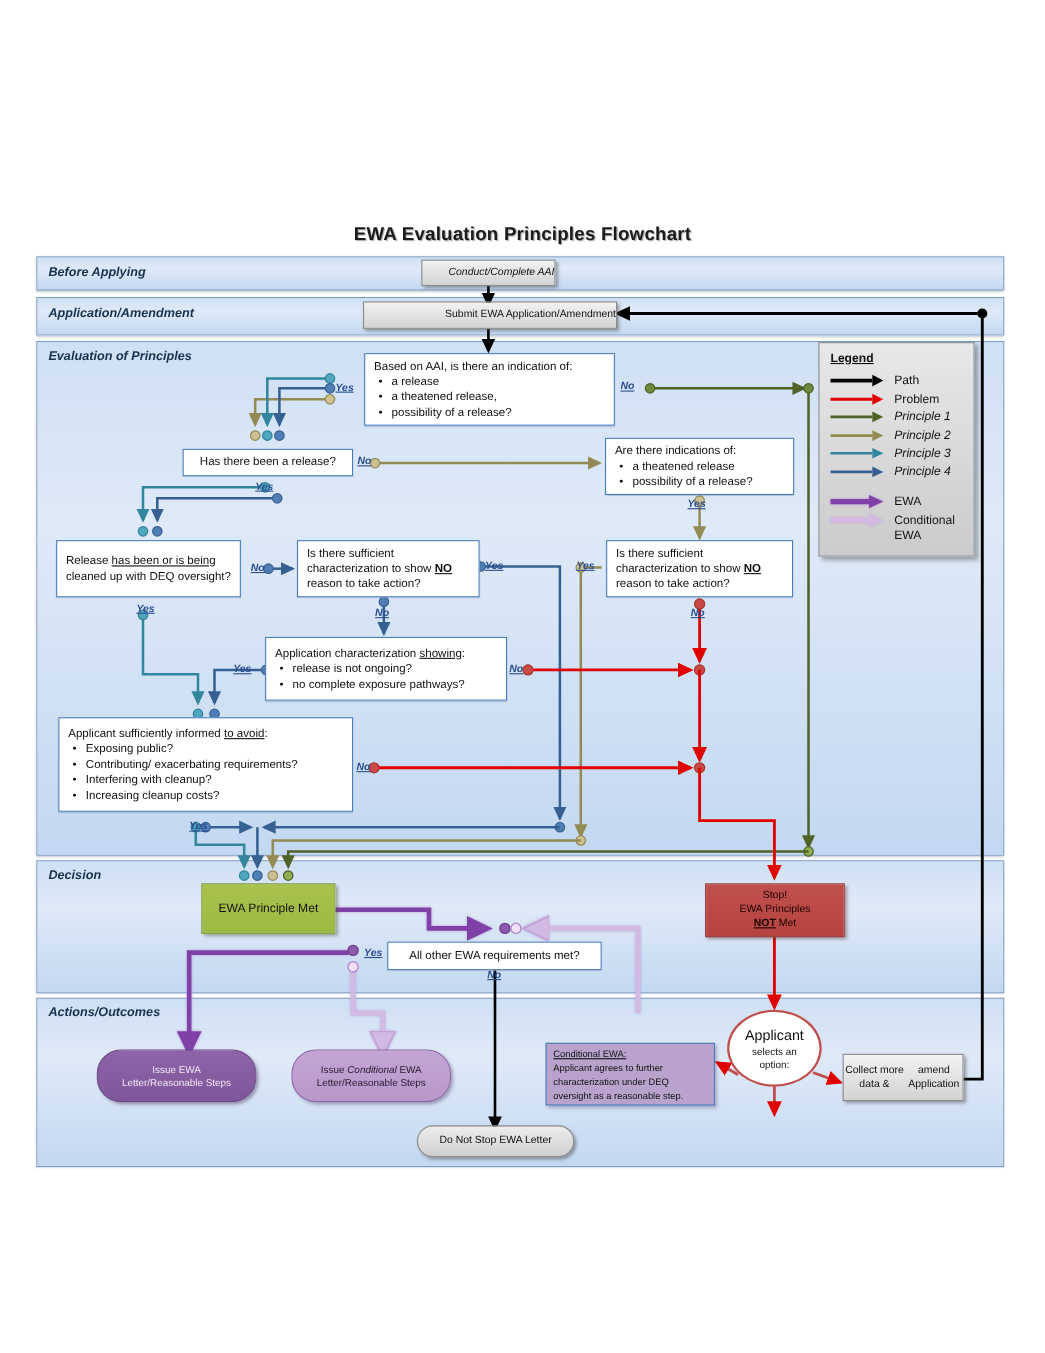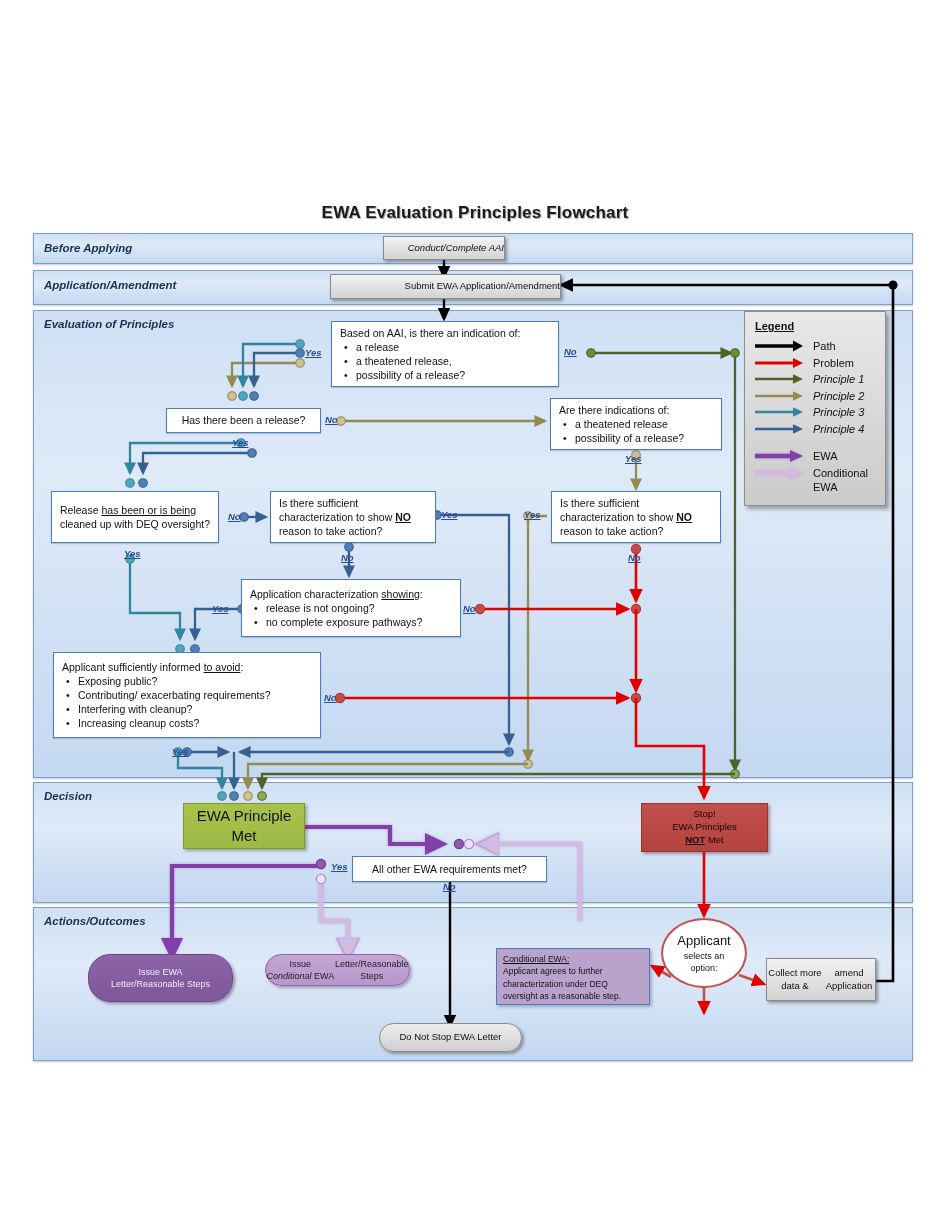--- a/index.html
+++ b/index.html
@@ -335,39 +335,39 @@
       <ul>
         <li>Exposing public?</li>
         <li>Contributing/ exacerbating requirements?</li>
         <li>Interfering with cleanup?</li>
         <li>Increasing cleanup costs?</li>
       </ul>
     </div>
   </div>
 
   <div class="node green" style="left:183px;top:762px;width:122px;height:46px;">
-    <span style="font-size:15px;">EWA Principle  Met</span>
+    <span style="font-size:11px;">EWA Principle  Met</span>
   </div>
 
   <div class="node red" style="left:641px;top:762px;width:127px;height:49px;flex-direction:column;">
     <div style="font-size:9.5px;">Stop!</div>
     <div style="font-size:9.5px;">EWA Principles</div>
     <div style="font-size:9.5px;"><b class="nb">NOT</b><span> Met</span></div>
   </div>
 
   <div class="node q" style="left:352px;top:815px;width:195px;height:26px;">
     <span>All other EWA requirements met?</span>
   </div>
 
   <div class="node purple" style="left:88px;top:913px;width:145px;height:48px;flex-direction:column;color:#f2eaf7;">
     <div style="font-size:9px;">Issue EWA</div>
     <div style="font-size:9px;">Letter/Reasonable Steps</div>
   </div>
 
-  <div class="node lpurple" style="left:265px;top:913px;width:145px;height:32px;flex-direction:row;color:#221a2b;">
+  <div class="node lpurple" style="left:265px;top:913px;width:145px;height:48px;flex-direction:column;color:#221a2b;">
     <div style="font-size:9px;"><span>Issue </span><i class="it">Conditional</i><span> EWA</span></div>
     <div style="font-size:9px;">Letter/Reasonable Steps</div>
   </div>
 
   <div class="node greyround" style="left:379px;top:982px;width:143px;height:29px;">
     <span style="font-size:9.5px;">Do Not Stop EWA Letter</span>
   </div>
 
   <div class="node condbox" style="left:496px;top:907px;width:154px;height:57px;">
     <div class="qbody" style="padding:5px 6px;">

